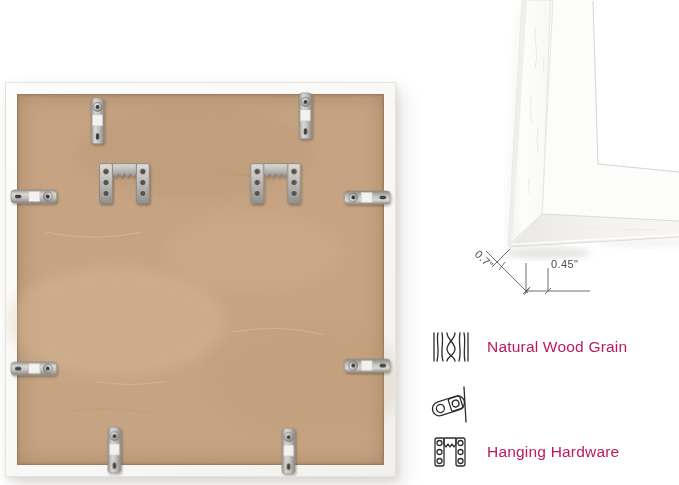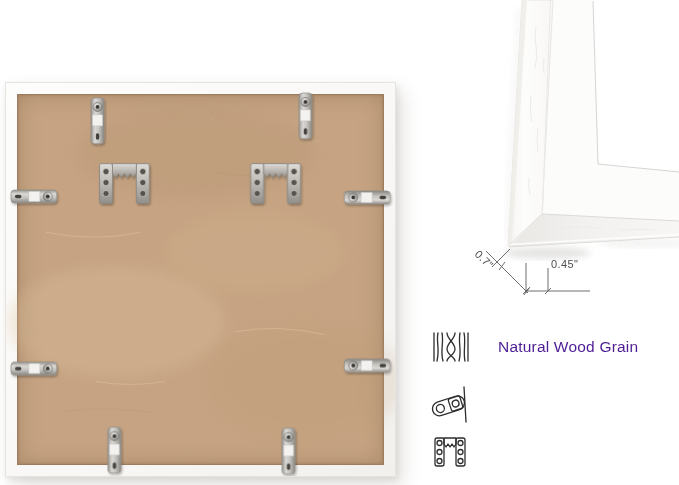--- a/index.html
+++ b/index.html
@@ -22,21 +22,21 @@
     box-sizing:border-box;
   }
   .board-svg{position:absolute;inset:0;width:100%;height:100%;}
   
   .corner-detail{position:absolute;left:420px;top:0;width:259px;height:310px;}
   .dim-label{fill:#4f4f4f;font-size:11px;letter-spacing:.4px;font-family:"Liberation Sans",sans-serif;}
   
   .features{position:absolute;left:428px;top:325px;width:250px;}
   .feature-row{position:absolute;left:0;height:44px;display:flex;align-items:center;}
   .feature-row .icon-box{width:44px;height:44px;flex:0 0 44px;display:flex;align-items:center;justify-content:center;}
-  .feature-label{margin-left:26px;font-size:15.5px;color:#4c1d95;letter-spacing:.2px;white-space:nowrap;}
+  .feature-label{margin-left:15px;font-size:15.5px;color:#be185d;letter-spacing:.2px;white-space:nowrap;}
   .row-1{top:0;}   .row-2{top:57px;}   .row-3{top:105px;}
   .fi{stroke:#2d2d2d;fill:none;stroke-width:1.3;stroke-linecap:round;stroke-linejoin:round;}
 </style>
 </head>
 <body>
 
 <div class="canvas">
 
   <div class="back-view">
     <div class="back-board"></div>
@@ -233,16 +233,17 @@
             <path d="M16,8 H28 V14 L26,17 L24,14 L22,17 L20,14 L18,17 L16,14 Z"></path>
             <circle cx="11.5" cy="13" r="2.5"></circle>
               <circle cx="11.5" cy="22" r="2.5"></circle>
               <circle cx="11.5" cy="31" r="2.5"></circle>
             <circle cx="32.5" cy="13" r="2.5"></circle>
               <circle cx="32.5" cy="22" r="2.5"></circle>
               <circle cx="32.5" cy="31" r="2.5"></circle>
           </g>
         </svg>
       </div>
+      <span class="feature-label">Hanging Hardware</span>
     </div>
 
   </div>
 </div>
 
 </body></html>

